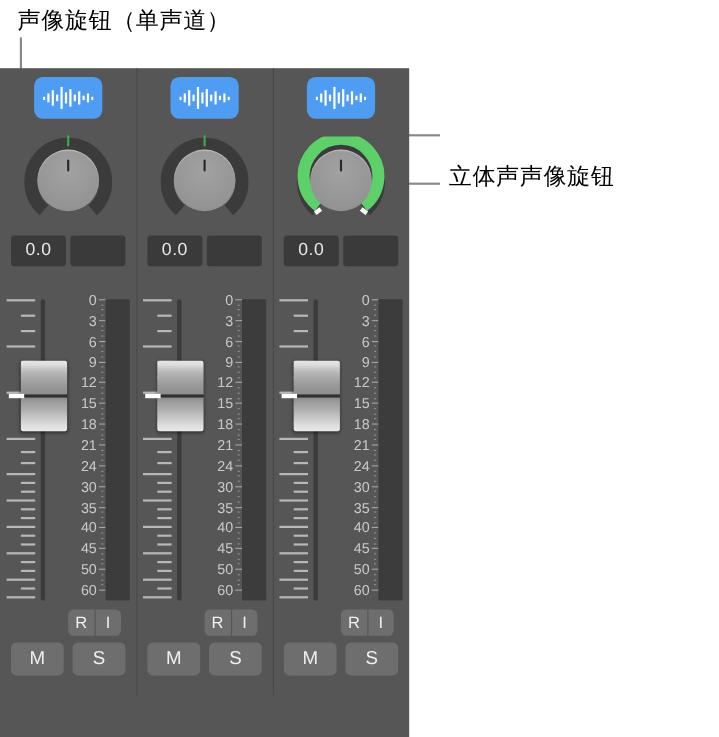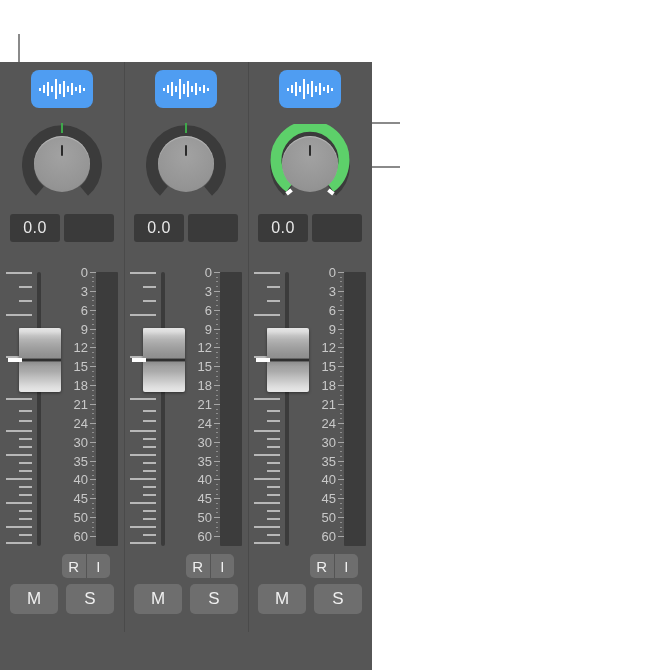--- a/index.html
+++ b/index.html
@@ -151,26 +151,28 @@
     box-sizing:border-box;border-right:1px solid #27608f;
     border-top:1px solid #2b2b2b;letter-spacing:1px;
   }
   .strip.s2 .namestrip{border-right:none;}
 </style>
 </head>
 <body>
 
 <div class="root">
 
+  <div class="callout" id="callout-pan-mono">声像旋钮（单声道）</div>
   <div class="leader" id="leader-pan-mono-v"></div>
   <div class="leader" id="leader-pan-mono-h"></div>
 
   <div class="leader" id="leader-balance-h"></div>
   <div class="leader" id="leader-balance-v"></div>
 
+  <div class="callout" id="callout-stereo-pan">立体声声像旋钮</div>
   <div class="leader" id="leader-stereo-h"></div>
 
   <div class="mixer">
 
     <div class="strip s0">
 
       <div class="wave-btn">
         <svg width="46" height="22" viewBox="0 0 46 22" aria-hidden="true">
           <g fill="#ffffff">
             <rect x="0" y="10" width="2" height="3"></rect>

